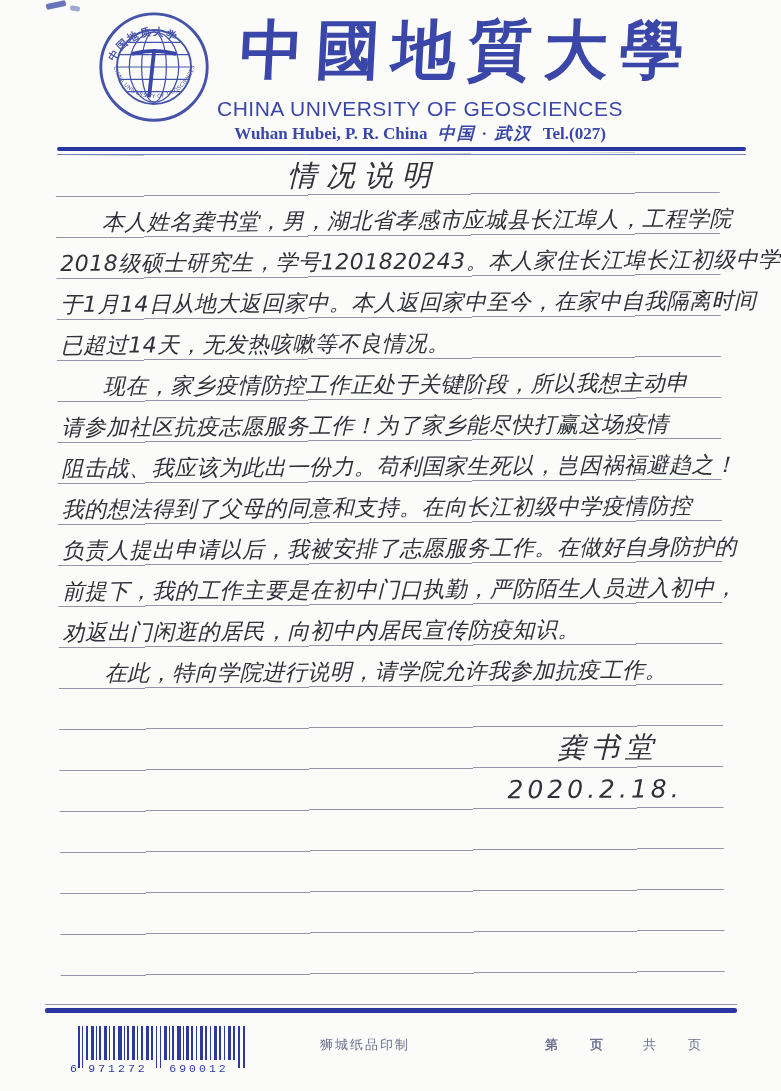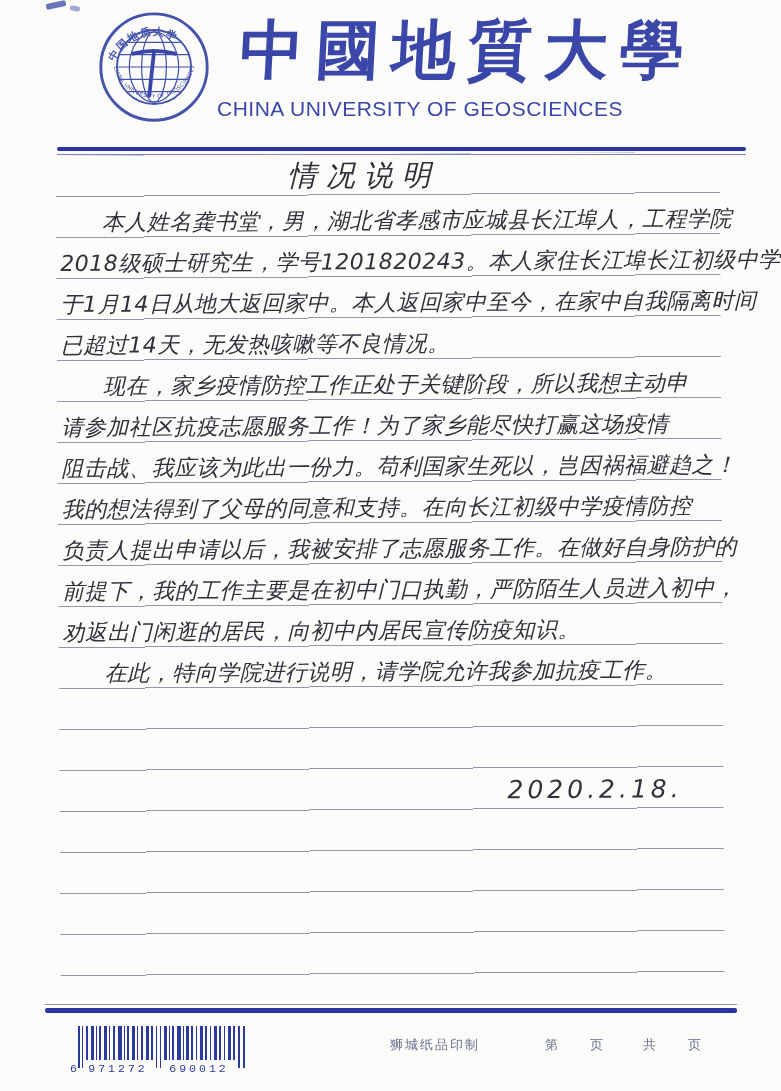--- a/index.html
+++ b/index.html
@@ -49,24 +49,24 @@
   }
   .hw-title{
     position:absolute;top:156px;left:256px;width:220px;height:38px;line-height:38px;
     text-align:center;font-size:29px;letter-spacing:9px;color:#30313a;
     font-style:italic;white-space:nowrap;
   }
   .hw-sign{position:absolute;top:730px;left:556px;font-size:28px;letter-spacing:6px;color:#30313a;font-style:italic;white-space:nowrap;}
   .hw-date{position:absolute;top:776px;left:506px;font-size:25px;letter-spacing:4px;color:#30313a;font-style:italic;white-space:nowrap;}
   
   .barcode{position:absolute;left:70px;top:1026px;width:178px;height:48px;}
-  .printer{position:absolute;left:320px;top:1036px;width:160px;text-align:right;
+  .printer{position:absolute;left:320px;top:1036px;width:160px;text-align:left;
     font-size:13px;letter-spacing:2px;color:#6d7290;}
   .pageno{position:absolute;top:1036px;font-size:13px;letter-spacing:2px;color:#6d7290;white-space:nowrap;}
-  .pageno.first{left:545px;}
+  .pageno.first{left:545px;font-weight:bold;}
   .pageno.total{left:643px;text-align:right;}
   
   .smudge{position:absolute;background:#4553ab;border-radius:2px;opacity:.8;}
   .smudge.a{left:46px;top:2px;width:20px;height:6px;transform:rotate(-12deg);}
   .smudge.b{left:70px;top:6px;width:10px;height:5px;transform:rotate(8deg);opacity:.5;}
 </style>
 </head>
 <body>
 
 <div class="smudge a"></div>
@@ -99,20 +99,25 @@
     <text font-size="11" fill="#4553ab" font-weight="bold" letter-spacing="2">
       <textPath href="#arcTop" startOffset="8">中国地质大学</textPath>
     </text>
     <text font-size="5.6" fill="#4553ab" letter-spacing="0.4">
       <textPath href="#arcBot" startOffset="2">CHINA UNIVERSITY OF GEOSCIENCES</textPath>
     </text>
   </svg>
 
   <div class="uni-cn">中國地質大學</div>
   <div class="uni-en">CHINA UNIVERSITY OF GEOSCIENCES</div>
+  <div class="addr">
+    <span>Wuhan  Hubei,  P. R. China</span>
+    <span class="cn">中国 · 武汉</span>
+    <span>Tel.(027)</span>
+  </div>
 </div>
 
 <div class="top-rule-thick"></div>
 <div class="top-rule-thin"></div>
 
 <div class="sheet-body">
   <div class="ruling"></div>
 
   <div class="hw-title">情况说明</div>
 
@@ -122,20 +127,21 @@
   <div class="hw" style="top:329px;left:62px;">已超过14天，无发热咳嗽等不良情况。</div>
   <div class="hw" style="top:370px;left:104px;">现在，家乡疫情防控工作正处于关键阶段，所以我想主动申</div>
   <div class="hw" style="top:411px;left:62px;">请参加社区抗疫志愿服务工作！为了家乡能尽快打赢这场疫情</div>
   <div class="hw" style="top:452px;left:62px;">阻击战、我应该为此出一份力。苟利国家生死以，岂因祸福避趋之！</div>
   <div class="hw" style="top:493px;left:62px;">我的想法得到了父母的同意和支持。在向长江初级中学疫情防控</div>
   <div class="hw" style="top:534px;left:62px;">负责人提出申请以后，我被安排了志愿服务工作。在做好自身防护的</div>
   <div class="hw" style="top:575px;left:62px;">前提下，我的工作主要是在初中门口执勤，严防陌生人员进入初中，</div>
   <div class="hw" style="top:616px;left:62px;">劝返出门闲逛的居民，向初中内居民宣传防疫知识。</div>
   <div class="hw" style="top:657px;left:104px;">在此，特向学院进行说明，请学院允许我参加抗疫工作。</div>
 
+  <div class="hw-sign">龚书堂</div>
   <div class="hw-date">2020.2.18.</div>
 </div>
 
 <div class="bottom-rule-thin"></div>
 <div class="bottom-rule-thick"></div>
 
 <svg class="barcode" viewBox="0 0 178 48">
   <g fill="#2c3aa0">
 
     <rect x="8" y="0" width="2" height="42"></rect>

